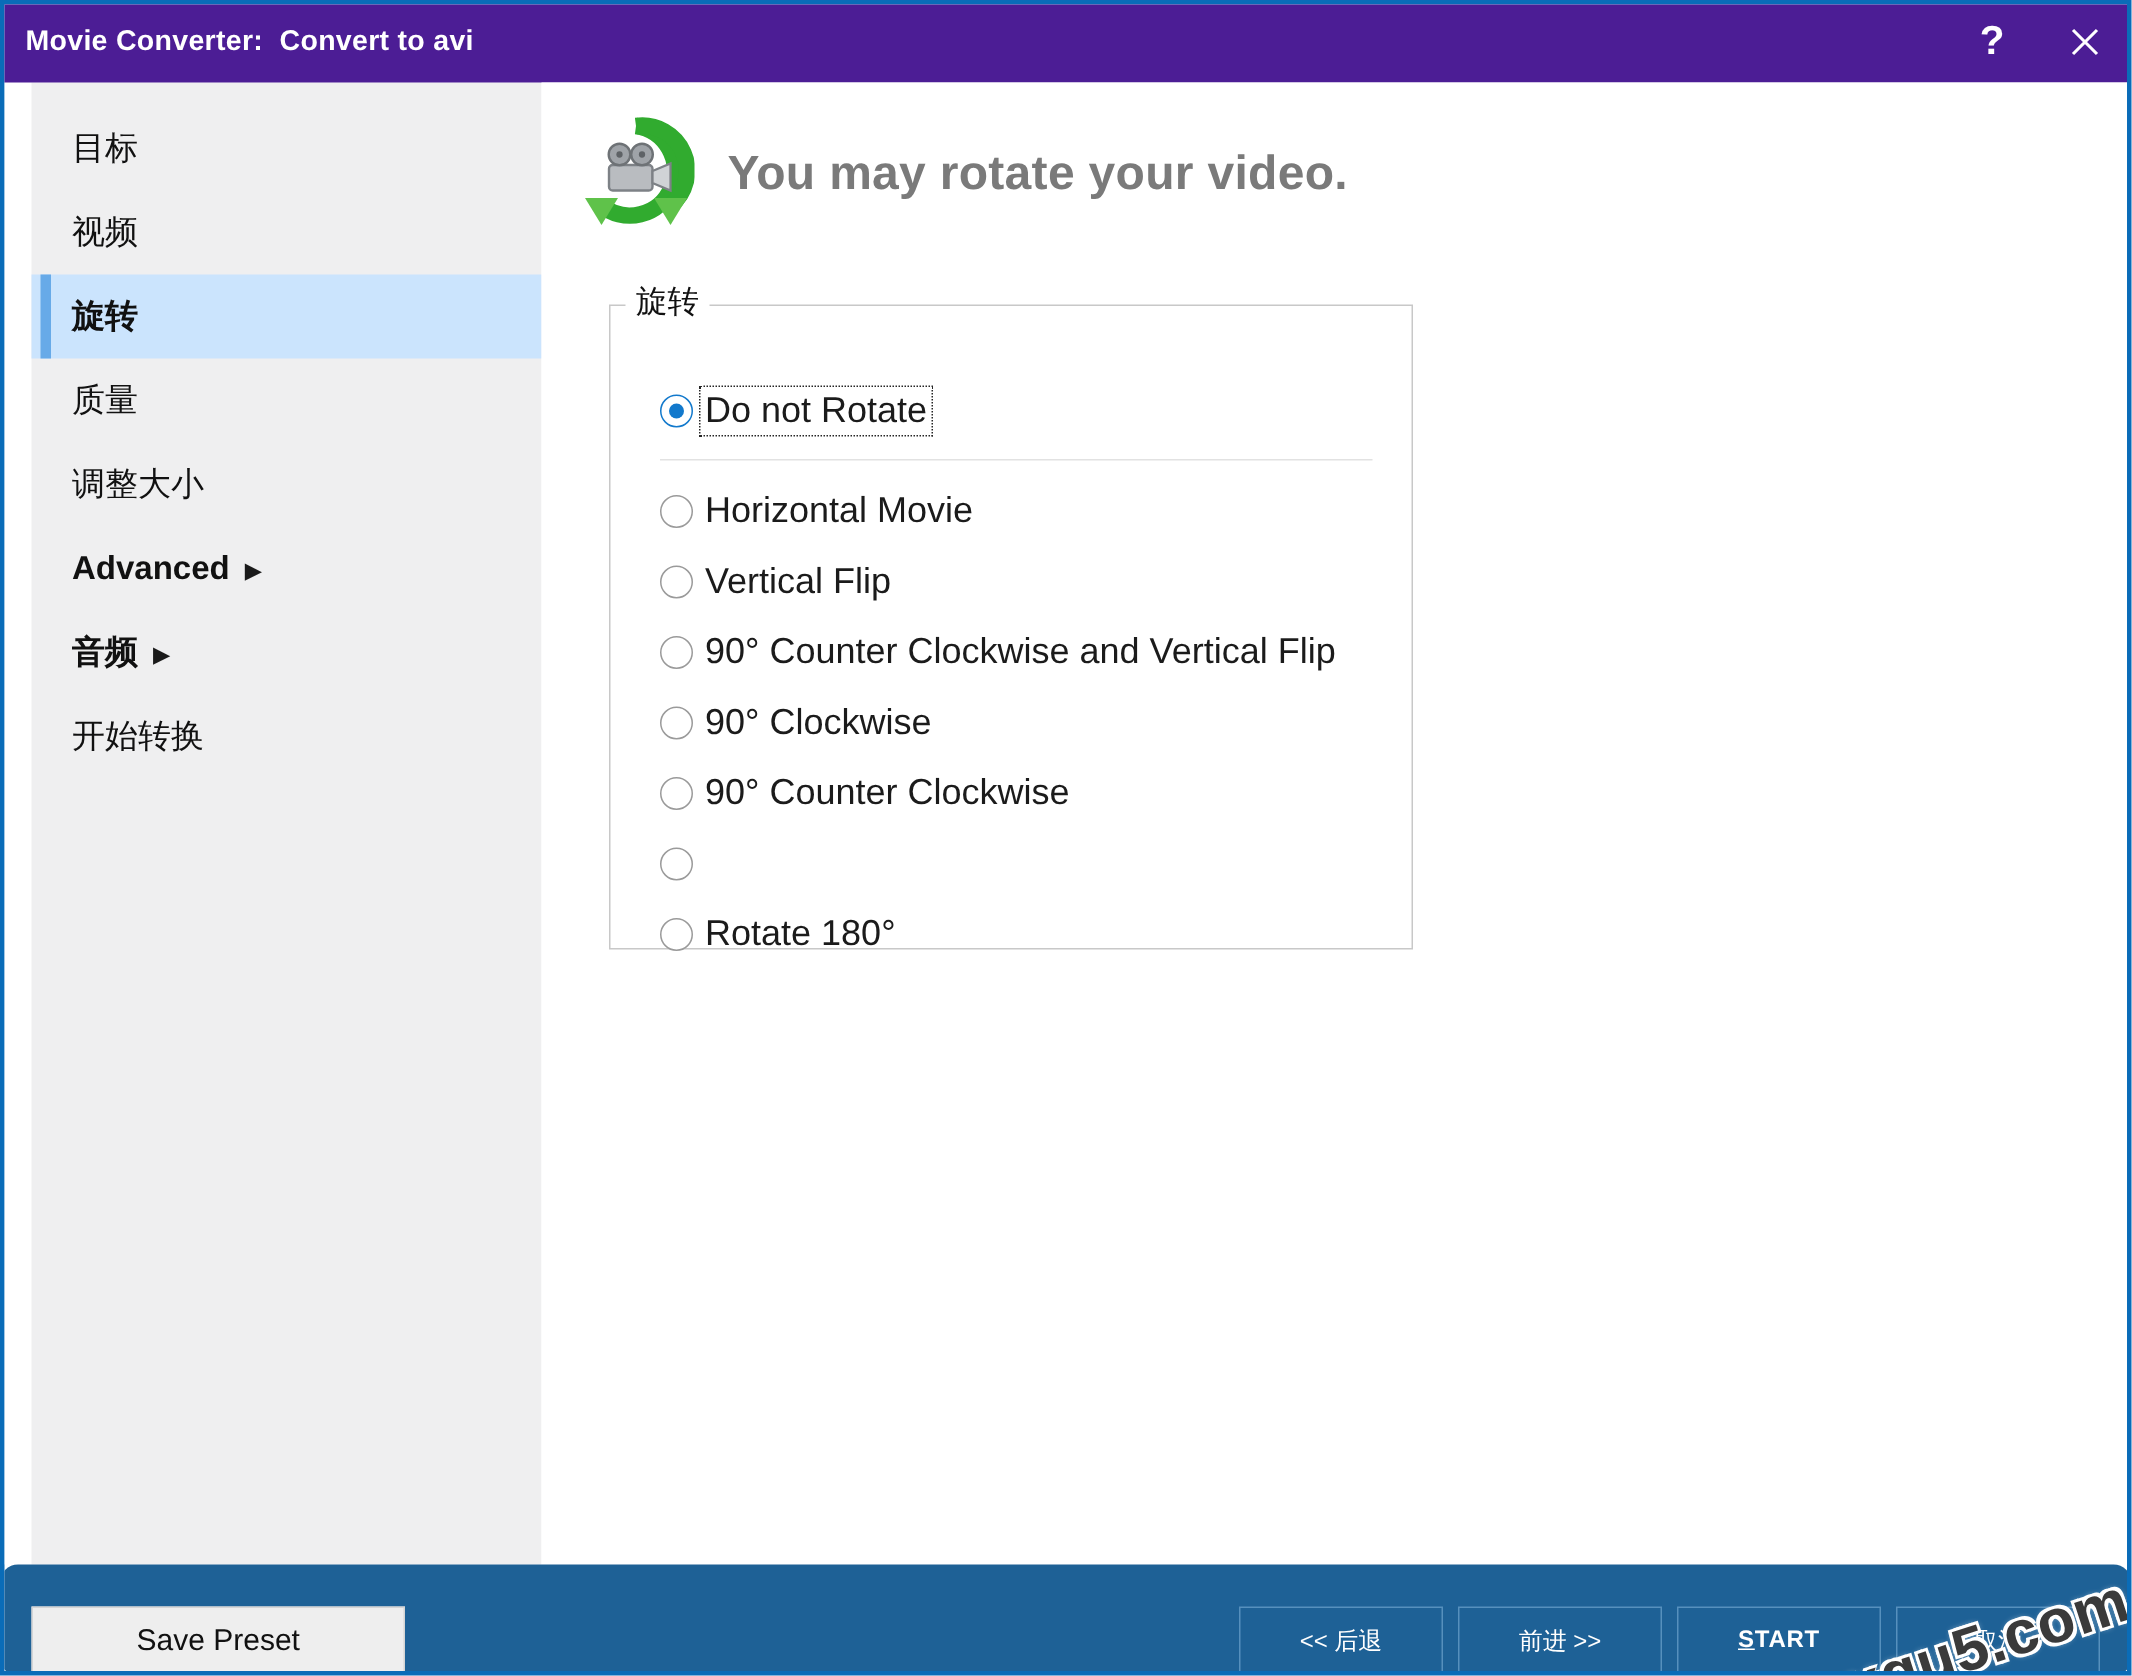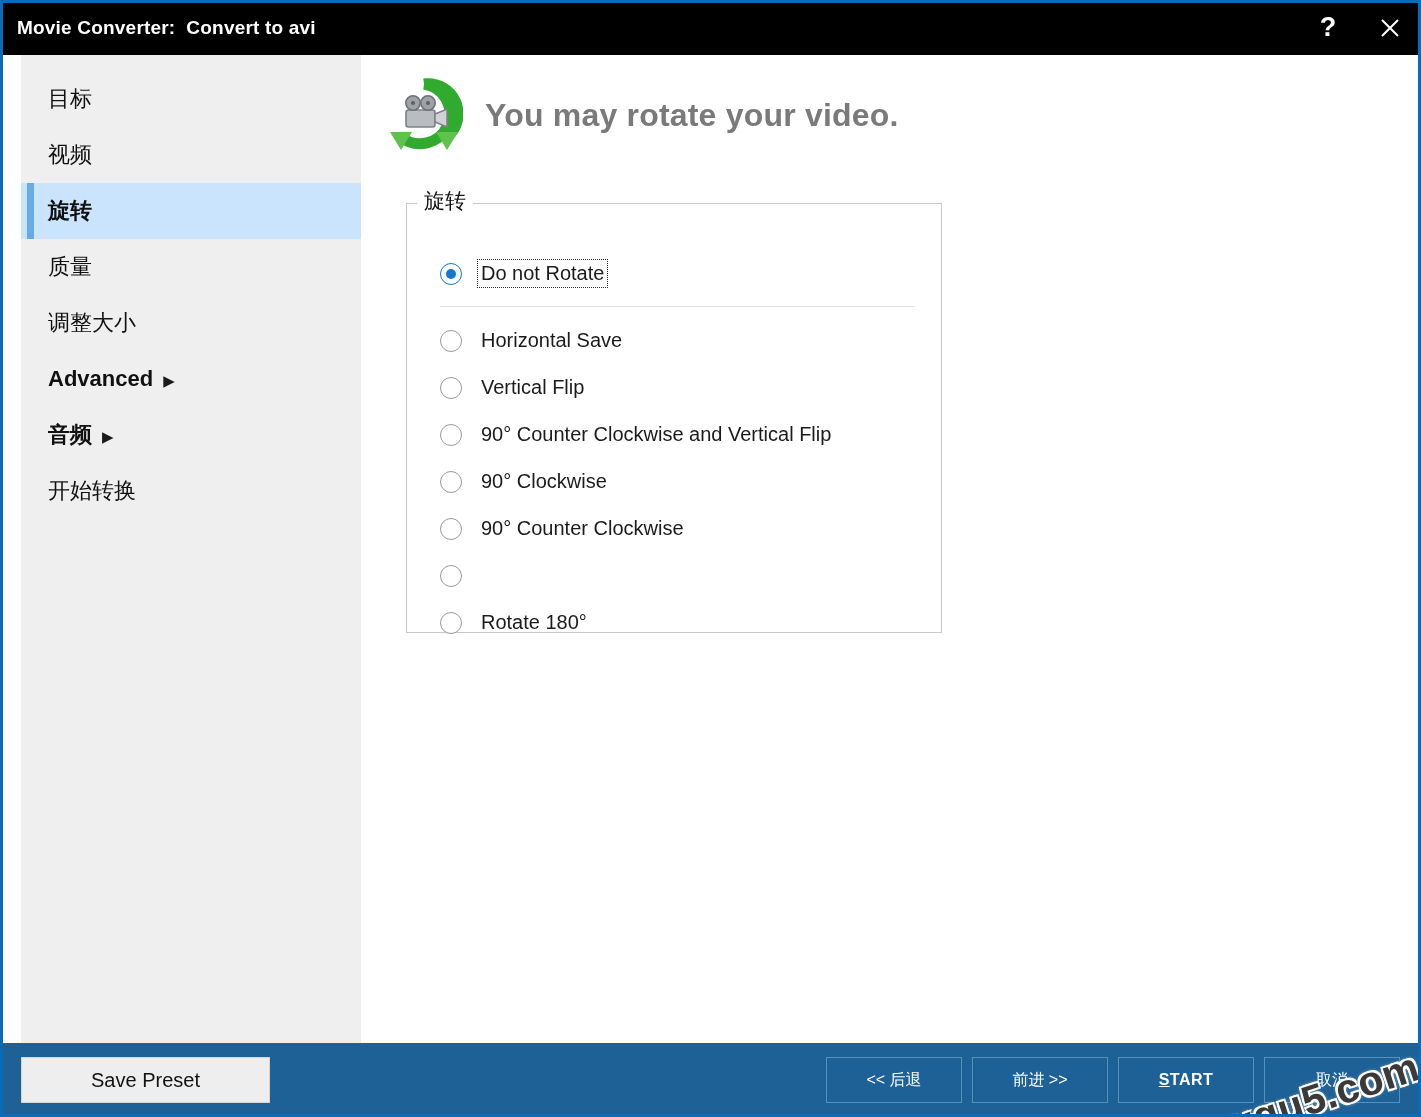--- a/index.html
+++ b/index.html
@@ -15,21 +15,21 @@
     background:#ffffff;
     border:3px solid #0a6cb8;
     box-sizing:border-box;
     display:flex;flex-direction:column;
     overflow:hidden;
   }
 
   
   .titlebar{
     height:55px;flex:0 0 55px;
-    background:#000000;
+    background:#4c1d95;
     display:flex;align-items:center;
     position:relative;
     margin:-3px -3px 0 -3px;
   }
   .title-text{
     color:#ffffff;
     font-size:19px;font-weight:bold;
     letter-spacing:.2px;
     margin-left:17px;
     white-space:pre;
@@ -147,22 +147,22 @@
   }
   .opt.checked .radio{border-color:#1279cc;}
   .opt.checked .radio::after{
     content:"";
     position:absolute;left:50%;top:50%;
     width:10px;height:10px;margin:-5px 0 0 -5px;
     border-radius:50%;
     background:#1279cc;
   }
   .opt-label{
-    margin-left:16px;
-    font-size:20px;
+    margin-left:5px;
+    font-size:24px;
     color:#1b1b1b;
     white-space:nowrap;
     padding:2px 3px;
   }
   .opt.focused .opt-label{
     outline:1.5px dotted #262626;
     outline-offset:0px;
   }
   .opt-sep{
     height:1px;
@@ -185,25 +185,26 @@
       0 0 5px #ffffff;
     pointer-events:none;
     z-index:40;
     letter-spacing:.5px;
   }
 
   
   .footer{
     flex:0 0 74px;height:74px;
     background:#1e6196;
-    display:flex;align-items:center;
+    display:flex;align-items:flex-end;
     position:relative;
     margin:0 -3px -3px -3px;
     padding:0 21px;
     box-sizing:border-box;
+    border-radius:12px;
   }
   .save-preset{
     width:249px;height:46px;
     background:#eeeeee;
     border:1px solid #d5d5d5;
     box-sizing:border-box;
     display:flex;align-items:center;justify-content:center;
     font-size:20px;color:#111111;
     cursor:default;
   }
@@ -304,21 +305,21 @@
 
           <div class="opt checked focused">
             <span class="radio"></span>
             <span class="opt-label">Do not Rotate</span>
           </div>
 
           <div class="opt-sep"></div>
 
           <div class="opt">
             <span class="radio"></span>
-            <span class="opt-label">Horizontal Save</span>
+            <span class="opt-label">Horizontal Movie</span>
           </div>
 
           <div class="opt">
             <span class="radio"></span>
             <span class="opt-label">Vertical Flip</span>
           </div>
 
           <div class="opt">
             <span class="radio"></span>
             <span class="opt-label">90° Counter Clockwise and Vertical Flip</span>

